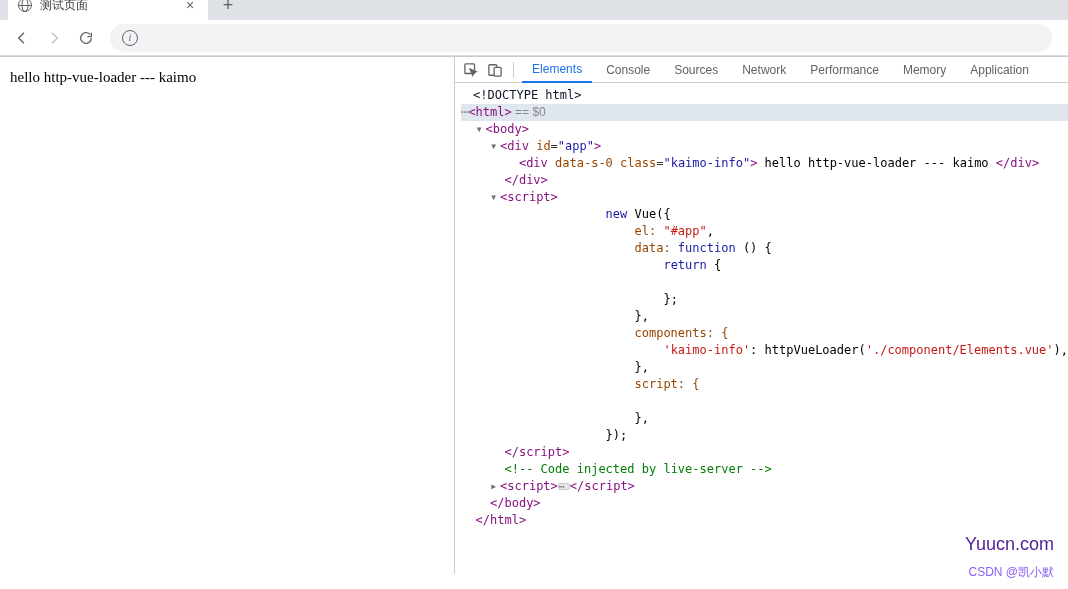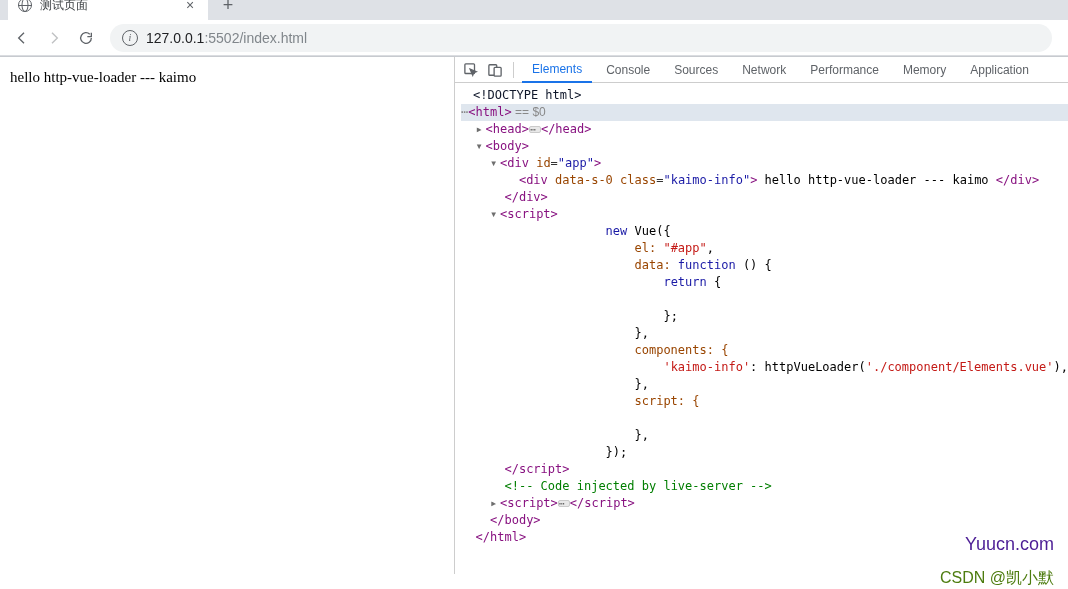--- a/index.html
+++ b/index.html
@@ -39,21 +39,21 @@
 .attr-v { color:#1a1aa6; }
 .htmltxt { color:#000; }
 .js-kw { color:#1a1aa6; }
 .js-str { color:#c41a16; }
 .js-attr { color:#994500; }
 .cmt { color:#007e00; }
 .eqdollar { color:#888; font-family:Arial,sans-serif; }
 .ellips { display:inline-block; background:#e8e8e8; border:1px solid #cacaca; border-radius:2px; width:12px; height:7px; position:relative; vertical-align:middle;}
 .ellips::after{content:"⋯"; position:absolute; top:-6px; left:0; font-size:10px; color:#666;}
 .watermark1 { position:absolute; right:14px; bottom:34px; color:#4c1d95; font-family: Liberation Sans, sans-serif; font-size:18px; pointer-events:none; }
-.watermark2 { position:absolute; right:14px; bottom:0; color:#4d7c0f; font-size:16px; pointer-events:none; }
+.watermark2 { position:absolute; right:14px; bottom:8px; color:#8b5cf6; font-size:12px; pointer-events:none; }
 </style>
 </head>
 <body>
 
 <div class="browser-chrome">
   <div class="tab-bar">
     <div class="tab">
       <span class="globe"></span>
       <span>测试页面</span>
       <span class="tab-close">×</span>
@@ -71,21 +71,20 @@
           <path d="M9 4l8 8-8 8"></path>
         </svg>
       </div>
     <div class="nav-btn">
         <svg viewBox="0 0 24 24">
           <path d="M20 12a8 8 0 1 1-2.34-5.66M20 4v6h-6"></path>
         </svg>
       </div>
     <div class="address-bar">
       <span class="info-icon">i</span>
-      <span class="url"><span>127.0.0.1</span><span class="dim">:5502</span><span class="dim">/index.html</span></span>
     </div>
   </div>
 </div>
 
 <div class="content-area">
   <div class="page-pane">
     <span>hello http-vue-loader --- kaimo</span>
   </div>
 
   <div class="devtools">
@@ -108,21 +107,20 @@
       <div class="dt-tab">Sources</div>
       <div class="dt-tab">Network</div>
       <div class="dt-tab">Performance</div>
       <div class="dt-tab">Memory</div>
       <div class="dt-tab">Application</div>
     </div>
 
     <div class="dom-tree">
       <div class="dom-line doctype">&lt;!DOCTYPE html&gt;</div>
       <div class="dom-line sel-line"><span style="color:#888">⋯</span><span class="tag-ang">&lt;html&gt;</span><span class="eqdollar"> == $0</span></div>
-      <div class="dom-line">  <span class="tri">▸</span><span class="tag-ang">&lt;head&gt;</span><span class="ellips"></span><span class="tag-ang">&lt;/head&gt;</span></div>
       <div class="dom-line">  <span class="tri">▾</span><span class="tag-ang">&lt;body&gt;</span></div>
       <div class="dom-line">    <span class="tri">▾</span><span class="tag-ang">&lt;div</span> <span class="attr-n">id</span>=<span class="attr-v">"<span>app</span>"</span><span class="tag-ang">&gt;</span></div>
       <div class="dom-line">        <span class="tag-ang">&lt;div</span> <span class="attr-n">data-s-0</span> <span class="attr-n">class</span>=<span class="attr-v">"<span>kaimo-info</span>"</span><span class="tag-ang">&gt;</span><span class="htmltxt"> hello http-vue-loader --- kaimo </span><span class="tag-ang">&lt;/div&gt;</span></div>
       <div class="dom-line">      <span class="tag-ang">&lt;/div&gt;</span></div>
       <div class="dom-line">    <span class="tri">▾</span><span class="tag-ang">&lt;script&gt;</span></div>
       <div class="dom-line">                    <span class="js-kw">new</span> <span class="htmltxt">Vue({</span></div>
       <div class="dom-line">                        <span class="js-attr">el: </span><span class="js-str">"#app"</span><span class="htmltxt">,</span></div>
       <div class="dom-line">                        <span class="js-attr">data: </span><span class="js-kw">function</span><span class="htmltxt"> () {</span></div>
       <div class="dom-line">                            <span class="js-kw">return</span><span class="htmltxt"> {</span></div>
       <div class="dom-line"> </div>

